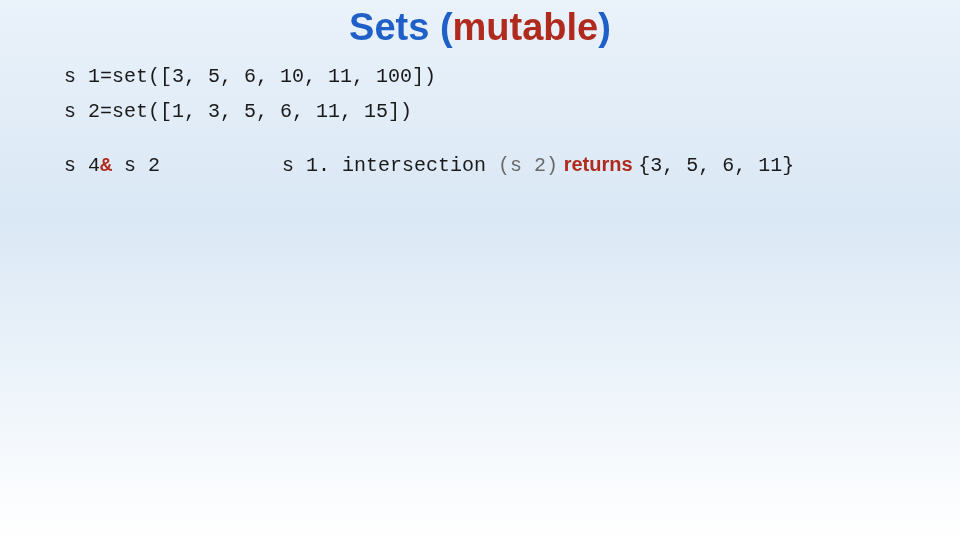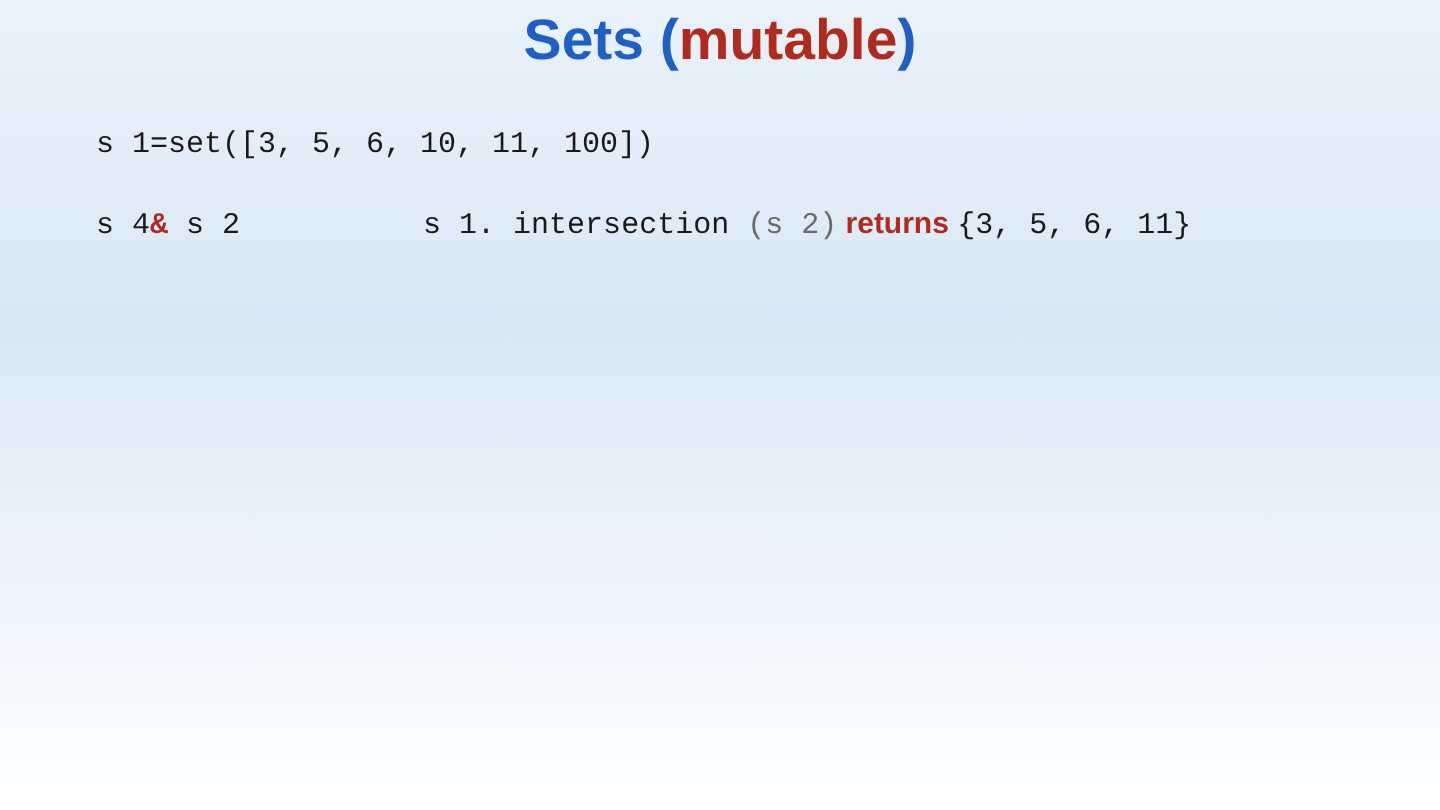--- a/index.html
+++ b/index.html
@@ -48,21 +48,21 @@
     color: #1a1a1a;
   }
   .bullet-row .text {
     display: inline;
   }
   .bullet-row .both {
     color: #b02a1e;
     font-weight: bold;
   }
   .code-block {
-    margin: 36px 0 0 64px;
+    margin: 16px 0 0 64px;
     font-family: "Courier New", monospace;
     font-size: 20px;
     color: #1a1a1a;
   }
   .code-line {
     margin-bottom: 12px;
   }
   .expr-row {
     margin: 30px 0 0 64px;
     font-family: "Courier New", monospace;
@@ -86,20 +86,21 @@
 <div class="slide">
 
   <div class="title">
     <span class="t1">Sets (</span><span class="t2">mutable</span><span class="t3">)</span>
   </div>
 
 
 
   <div class="code-block">
     <div class="code-line">s 1=set([3, 5, 6, 10, 11, 100])</div>
+    <div class="code-line">s 2=set([1, 3, 5, 6, 11, 15])</div>
   </div>
 
   <div class="expr-row">
     <span class="expr-left">
       <span>s 4</span><span class="amp">&amp; </span><span>s 2</span>
     </span>
     <span class="expr-right">
       <span>s 1. intersection </span><span class="paren">(s 2)</span><span class="returns"> returns </span><span class="resultset"> {3, 5, 6, 11}</span>
     </span>
   </div>

